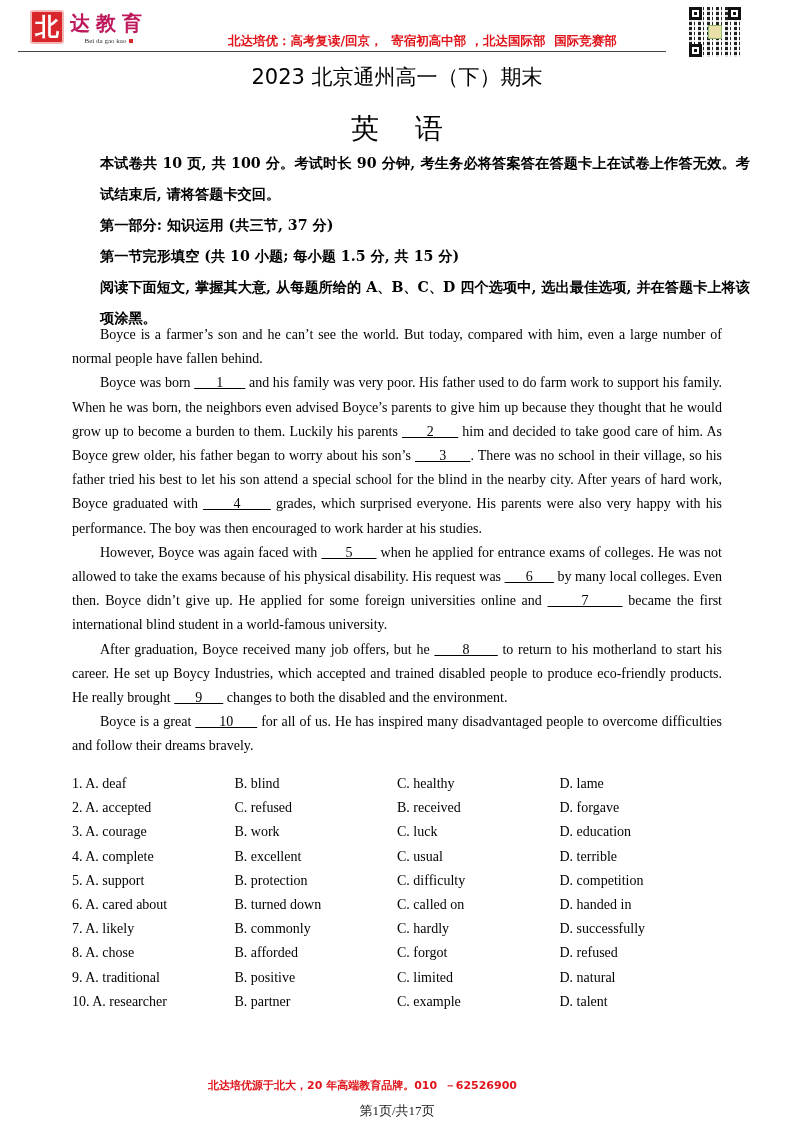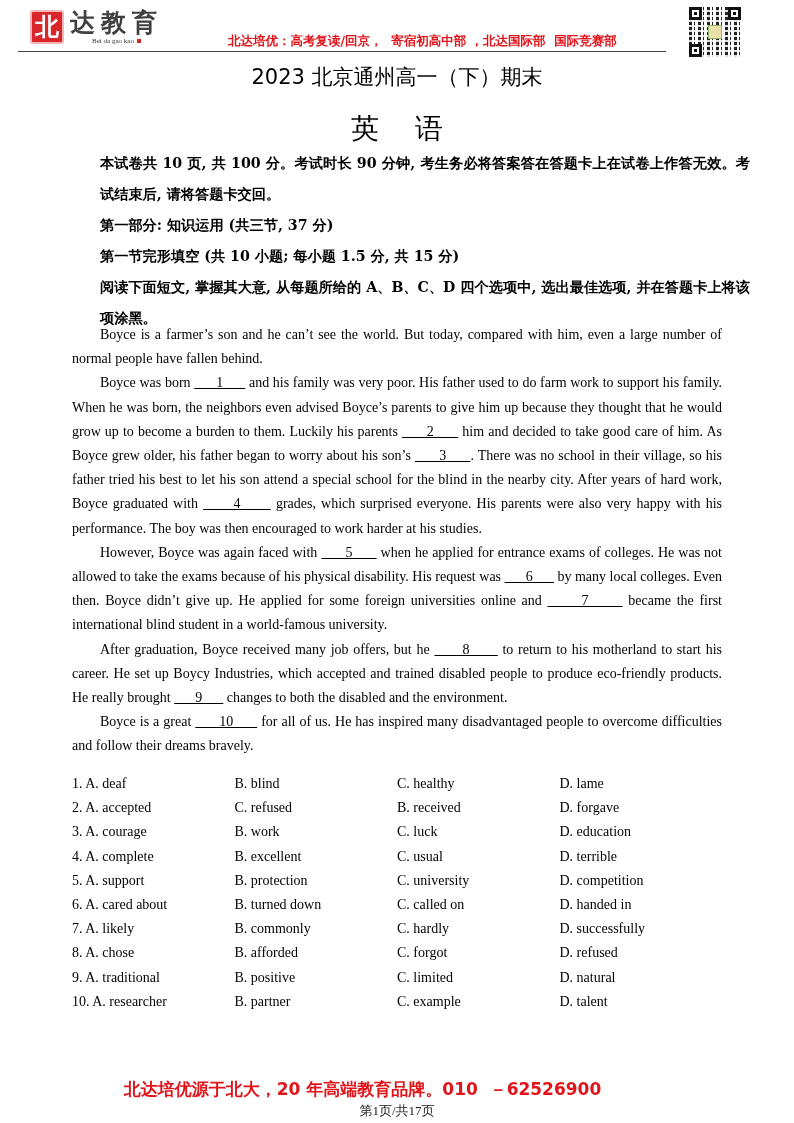--- a/index.html
+++ b/index.html
@@ -3,21 +3,21 @@
 <meta charset="utf-8">
 <style>
   * { margin: 0; padding: 0; box-sizing: border-box; }
   html, body { width: 794px; height: 1123px; background: #ffffff; }
   body { position: relative; font-family: "Liberation Serif", serif; color: #000; overflow: hidden; }
 
   .header { position: absolute; left: 0; top: 0; width: 794px; height: 60px; }
   .logo { position: absolute; left: 30px; top: 10px; display: flex; align-items: flex-start; }
   .logo-box { width: 34px; height: 34px; background: #d9262b; color: #fff; font-family: "DejaVu Serif", serif; font-size: 24px; font-weight: bold; display: flex; align-items: center; justify-content: center; border-radius: 3px; border: 2px solid #f3b6b6; }
   .logo-text { margin-left: 6px; display: flex; flex-direction: column; }
-  .logo-cn { color: #404040; font-family: "DejaVu Serif", serif; font-size: 25px; font-weight: bold; letter-spacing: 6px; line-height: 26px; }
+  .logo-cn { color: #be185d; font-family: "DejaVu Serif", serif; font-size: 20px; font-weight: bold; letter-spacing: 6px; line-height: 26px; }
   .logo-pinyin { font-size: 7px; color: #333; margin-top: 1px; font-family: "Liberation Serif", serif; text-align: center; }
   .logo-pinyin .dot { display: inline-block; width: 4px; height: 4px; background: #d9262b; margin-left: 3px; vertical-align: middle; }
   .slogan { position: absolute; left: 228px; top: 33px; color: #e0141a; font-family: "DejaVu Sans", sans-serif; font-size: 12.5px; font-weight: bold; white-space: pre; }
   .header-rule { position: absolute; left: 18px; top: 51px; width: 648px; height: 1px; background: #444; }
   .qr { position: absolute; left: 689px; top: 7px; width: 52px; height: 50px; background:
       repeating-linear-gradient(90deg, #222 0 3px, #fff 3px 5px, #222 5px 6px, #fff 6px 9px),
       #fff; }
   .qr::before { content: ""; position: absolute; inset: 0; background: repeating-linear-gradient(0deg, rgba(255,255,255,0.85) 0 2px, transparent 2px 5px); }
   .qr .finder { position: absolute; width: 13px; height: 13px; border: 3px solid #111; background: #fff; z-index: 2; }
   .qr .finder::after { content: ""; position: absolute; left: 2px; top: 2px; width: 3px; height: 3px; background: #111; }
@@ -30,21 +30,21 @@
   .instr p { text-align: justify; }
 
   .passage { position: absolute; left: 72px; width: 650px; top: 323px; font-family: "Liberation Serif", serif; font-size: 14px; line-height: 24.2px; text-align: justify; }
   .passage p { text-indent: 28px; }
   .blank { text-decoration: underline; white-space: pre; }
 
   .options { position: absolute; left: 72px; top: 772px; width: 660px; font-family: "Liberation Serif", serif; font-size: 14px; }
   .opt-row { display: flex; height: 24.2px; line-height: 24.2px; }
   .opt { width: 162.5px; white-space: nowrap; }
 
-  .footer-slogan { position: absolute; left: 0; width: 725px; top: 1078px; text-align: center; color: #e0141a; font-family: "DejaVu Sans", sans-serif; font-weight: bold; font-size: 17px; white-space: pre; }
+  .footer-slogan { position: absolute; left: 0; width: 725px; top: 1078px; text-align: center; color: #e0141a; font-family: "DejaVu Sans", sans-serif; font-weight: bold; font-size: 11px; white-space: pre; }
   .page-num { position: absolute; left: 0; width: 794px; top: 1102px; text-align: center; font-family: "Liberation Serif", serif; font-size: 13px; color: #222; }
 </style>
 </head>
 <body>
 
 <div class="header">
   <div class="logo">
     <div class="logo-box">北</div>
     <div class="logo-text">
       <span class="logo-cn">达教育</span>
@@ -100,21 +100,21 @@
     </div>
     <div class="opt-row">
       <span class="opt">4. A. complete</span>
       <span class="opt">B. excellent</span>
       <span class="opt">C. usual</span>
       <span class="opt">D. terrible</span>
     </div>
     <div class="opt-row">
       <span class="opt">5. A. support</span>
       <span class="opt">B. protection</span>
-      <span class="opt">C. university</span>
+      <span class="opt">C. difficulty</span>
       <span class="opt">D. competition</span>
     </div>
     <div class="opt-row">
       <span class="opt">6. A. cared about</span>
       <span class="opt">B. turned down</span>
       <span class="opt">C. called on</span>
       <span class="opt">D. handed in</span>
     </div>
     <div class="opt-row">
       <span class="opt">7. A. likely</span>

